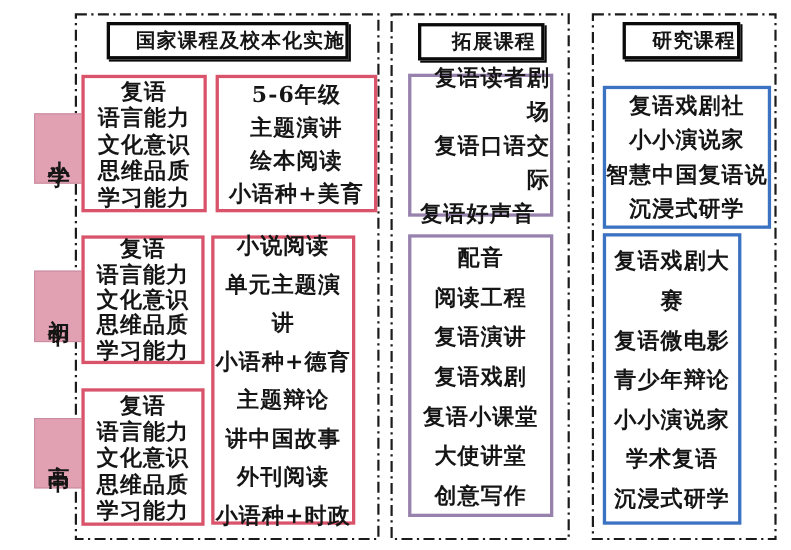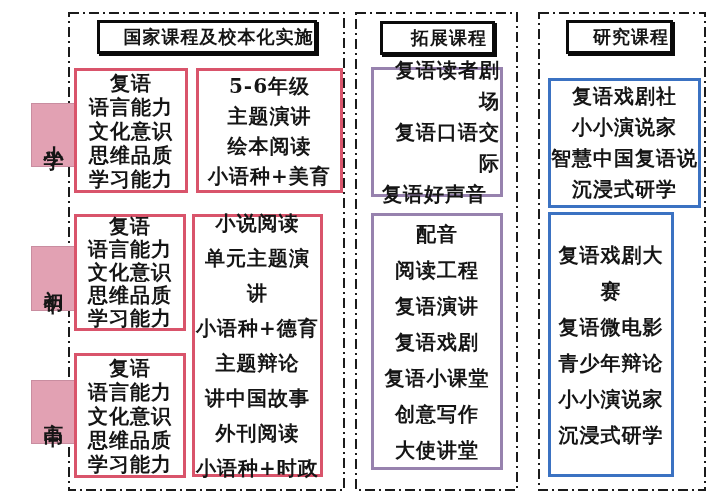--- a/index.html
+++ b/index.html
@@ -113,32 +113,33 @@
     <span>复语口语交际</span>
     <span>复语好声音</span>
   </div>
 
   <div class="box b-purple lh36" style="left:371px;top:213px;width:132px;height:257px;">
     <span>配音</span>
     <span>阅读工程</span>
     <span>复语演讲</span>
     <span>复语戏剧</span>
     <span>复语小课堂</span>
+    <span>大使讲堂</span>
     <span>创意写作</span>
-    <span>大使讲堂</span>
   </div>
 
   <div class="box b-blue lh31" style="left:548px;top:78px;width:153px;height:130px;">
     <span>复语戏剧社</span>
     <span>小小演说家</span>
     <span>智慧中国复语说</span>
     <span>沉浸式研学</span>
   </div>
 
   <div class="box b-blue lh36" style="left:548px;top:212px;width:126px;height:265px;">
     <span>复语戏剧大赛</span>
     <span>复语微电影</span>
     <span>青少年辩论</span>
     <span>小小演说家</span>
+    <span>学术复语</span>
     <span>沉浸式研学</span>
   </div>
 
 </div>
 
 </body></html>

